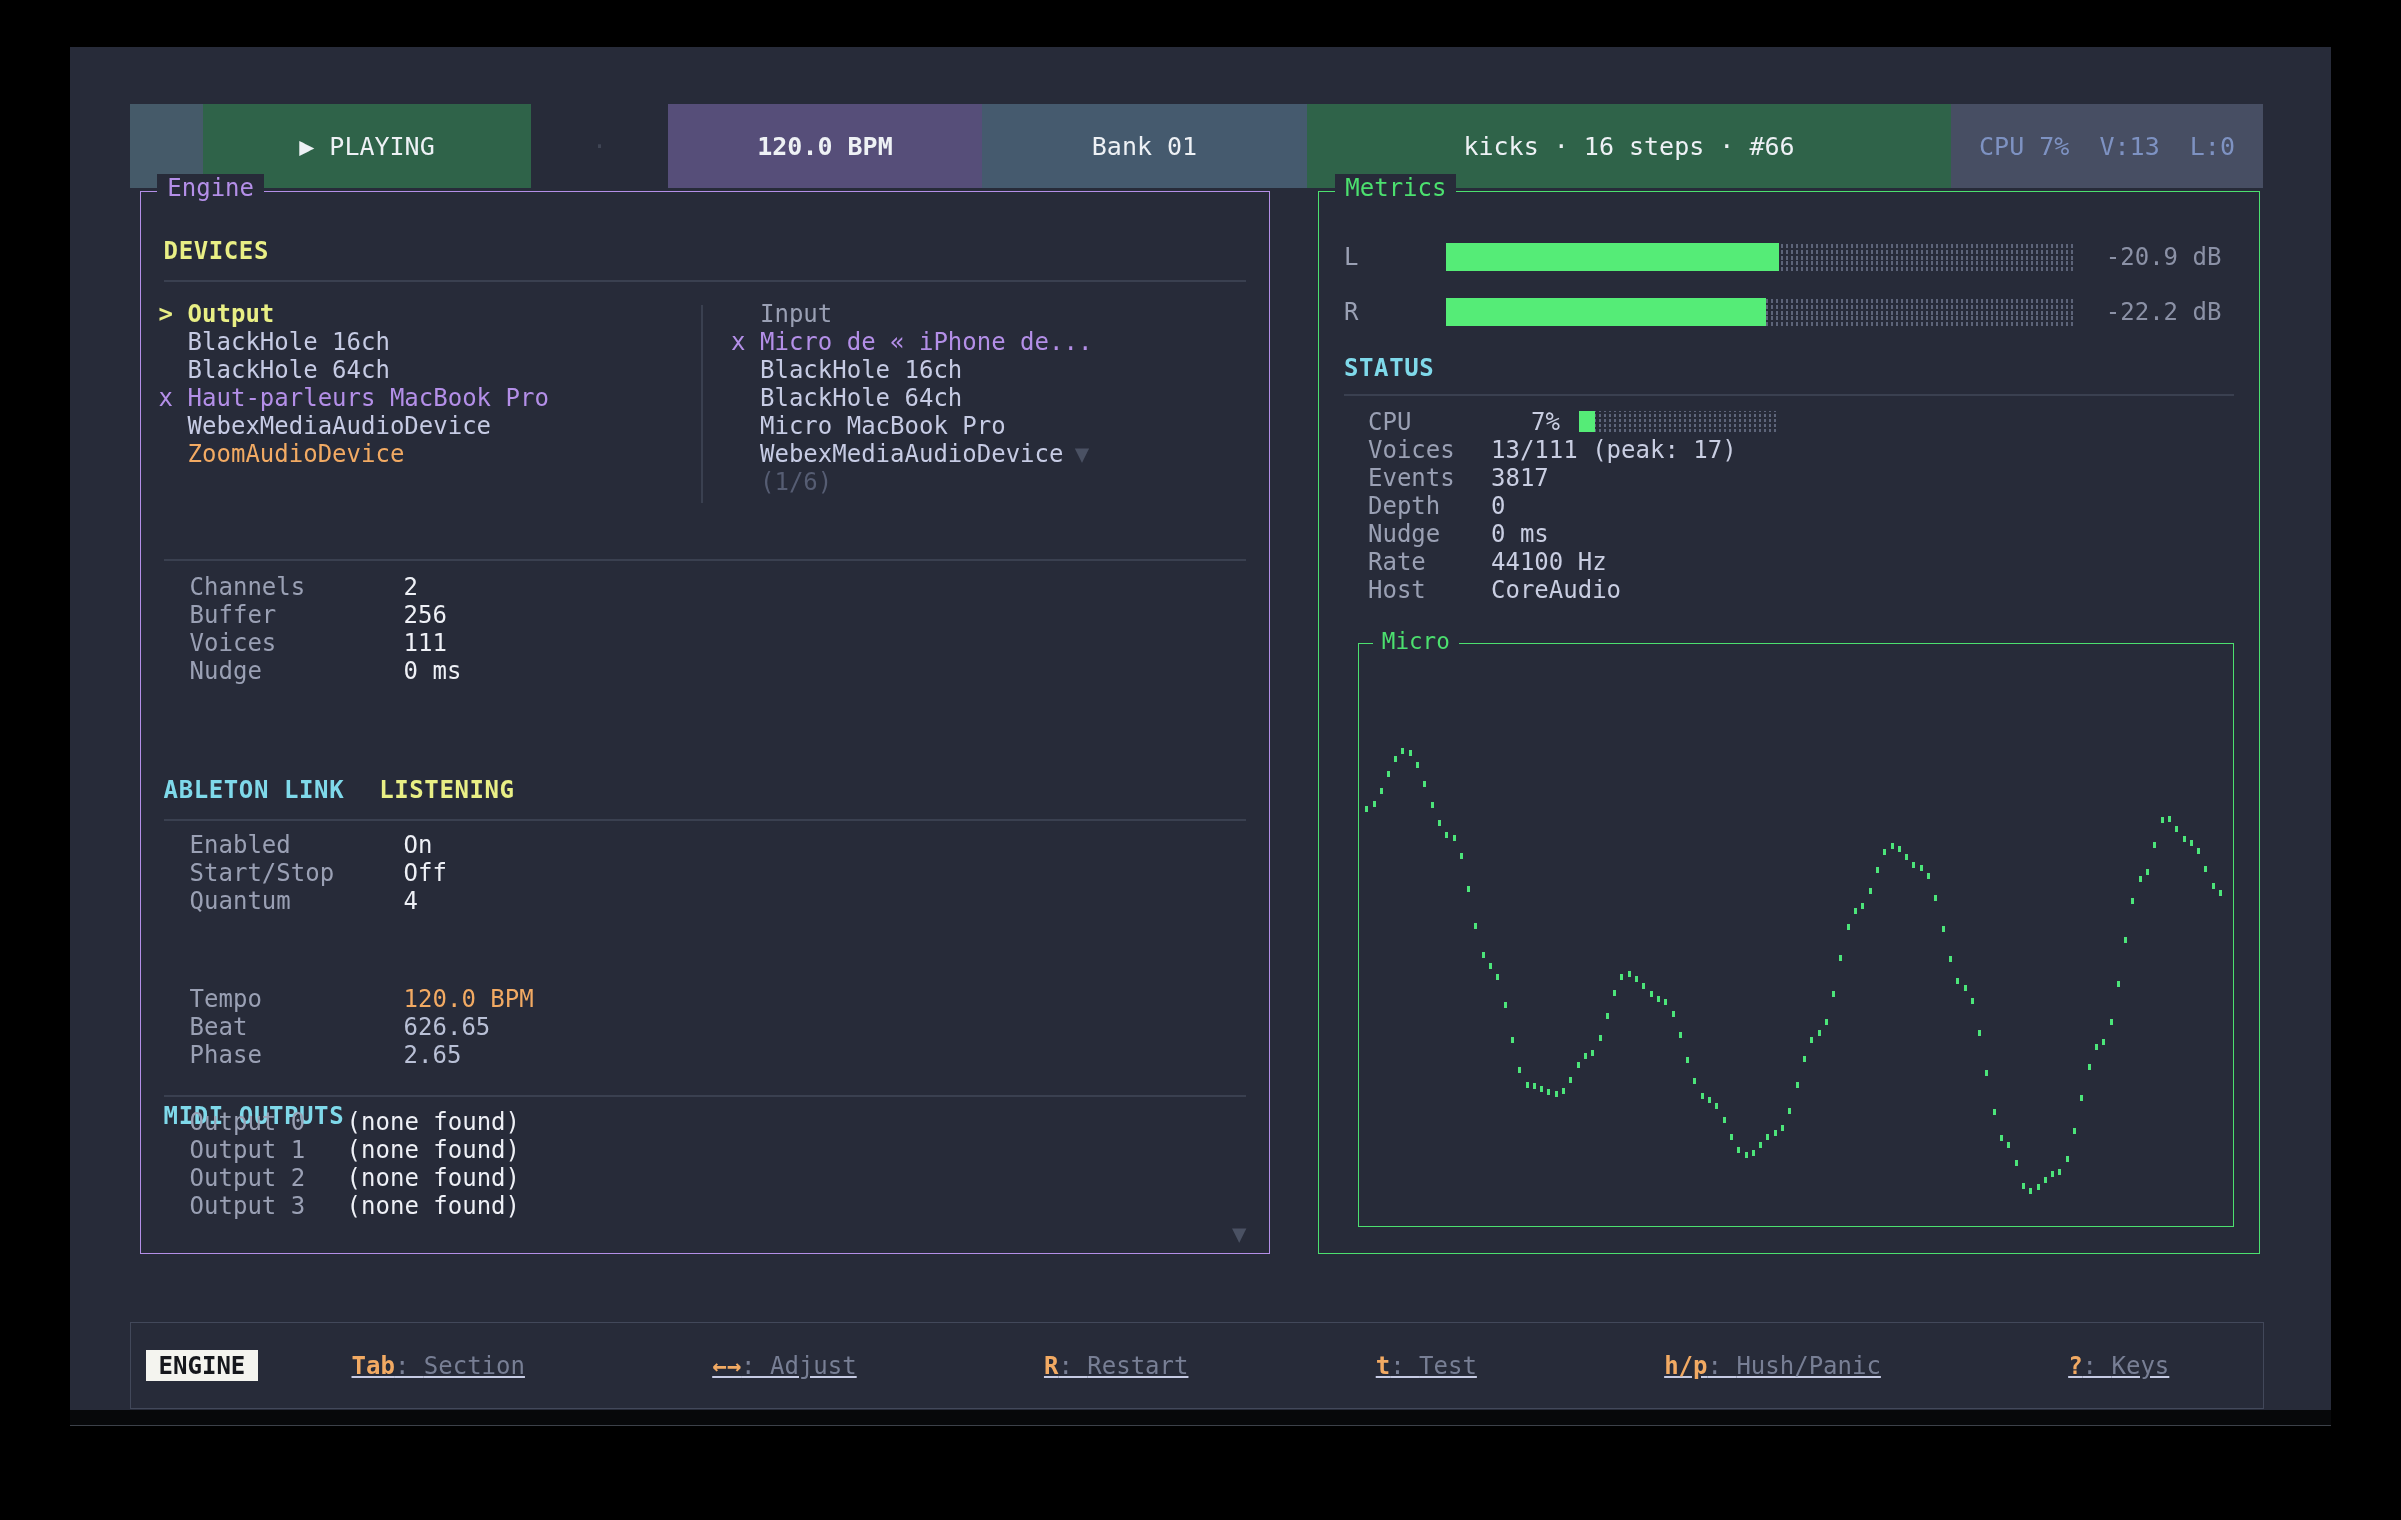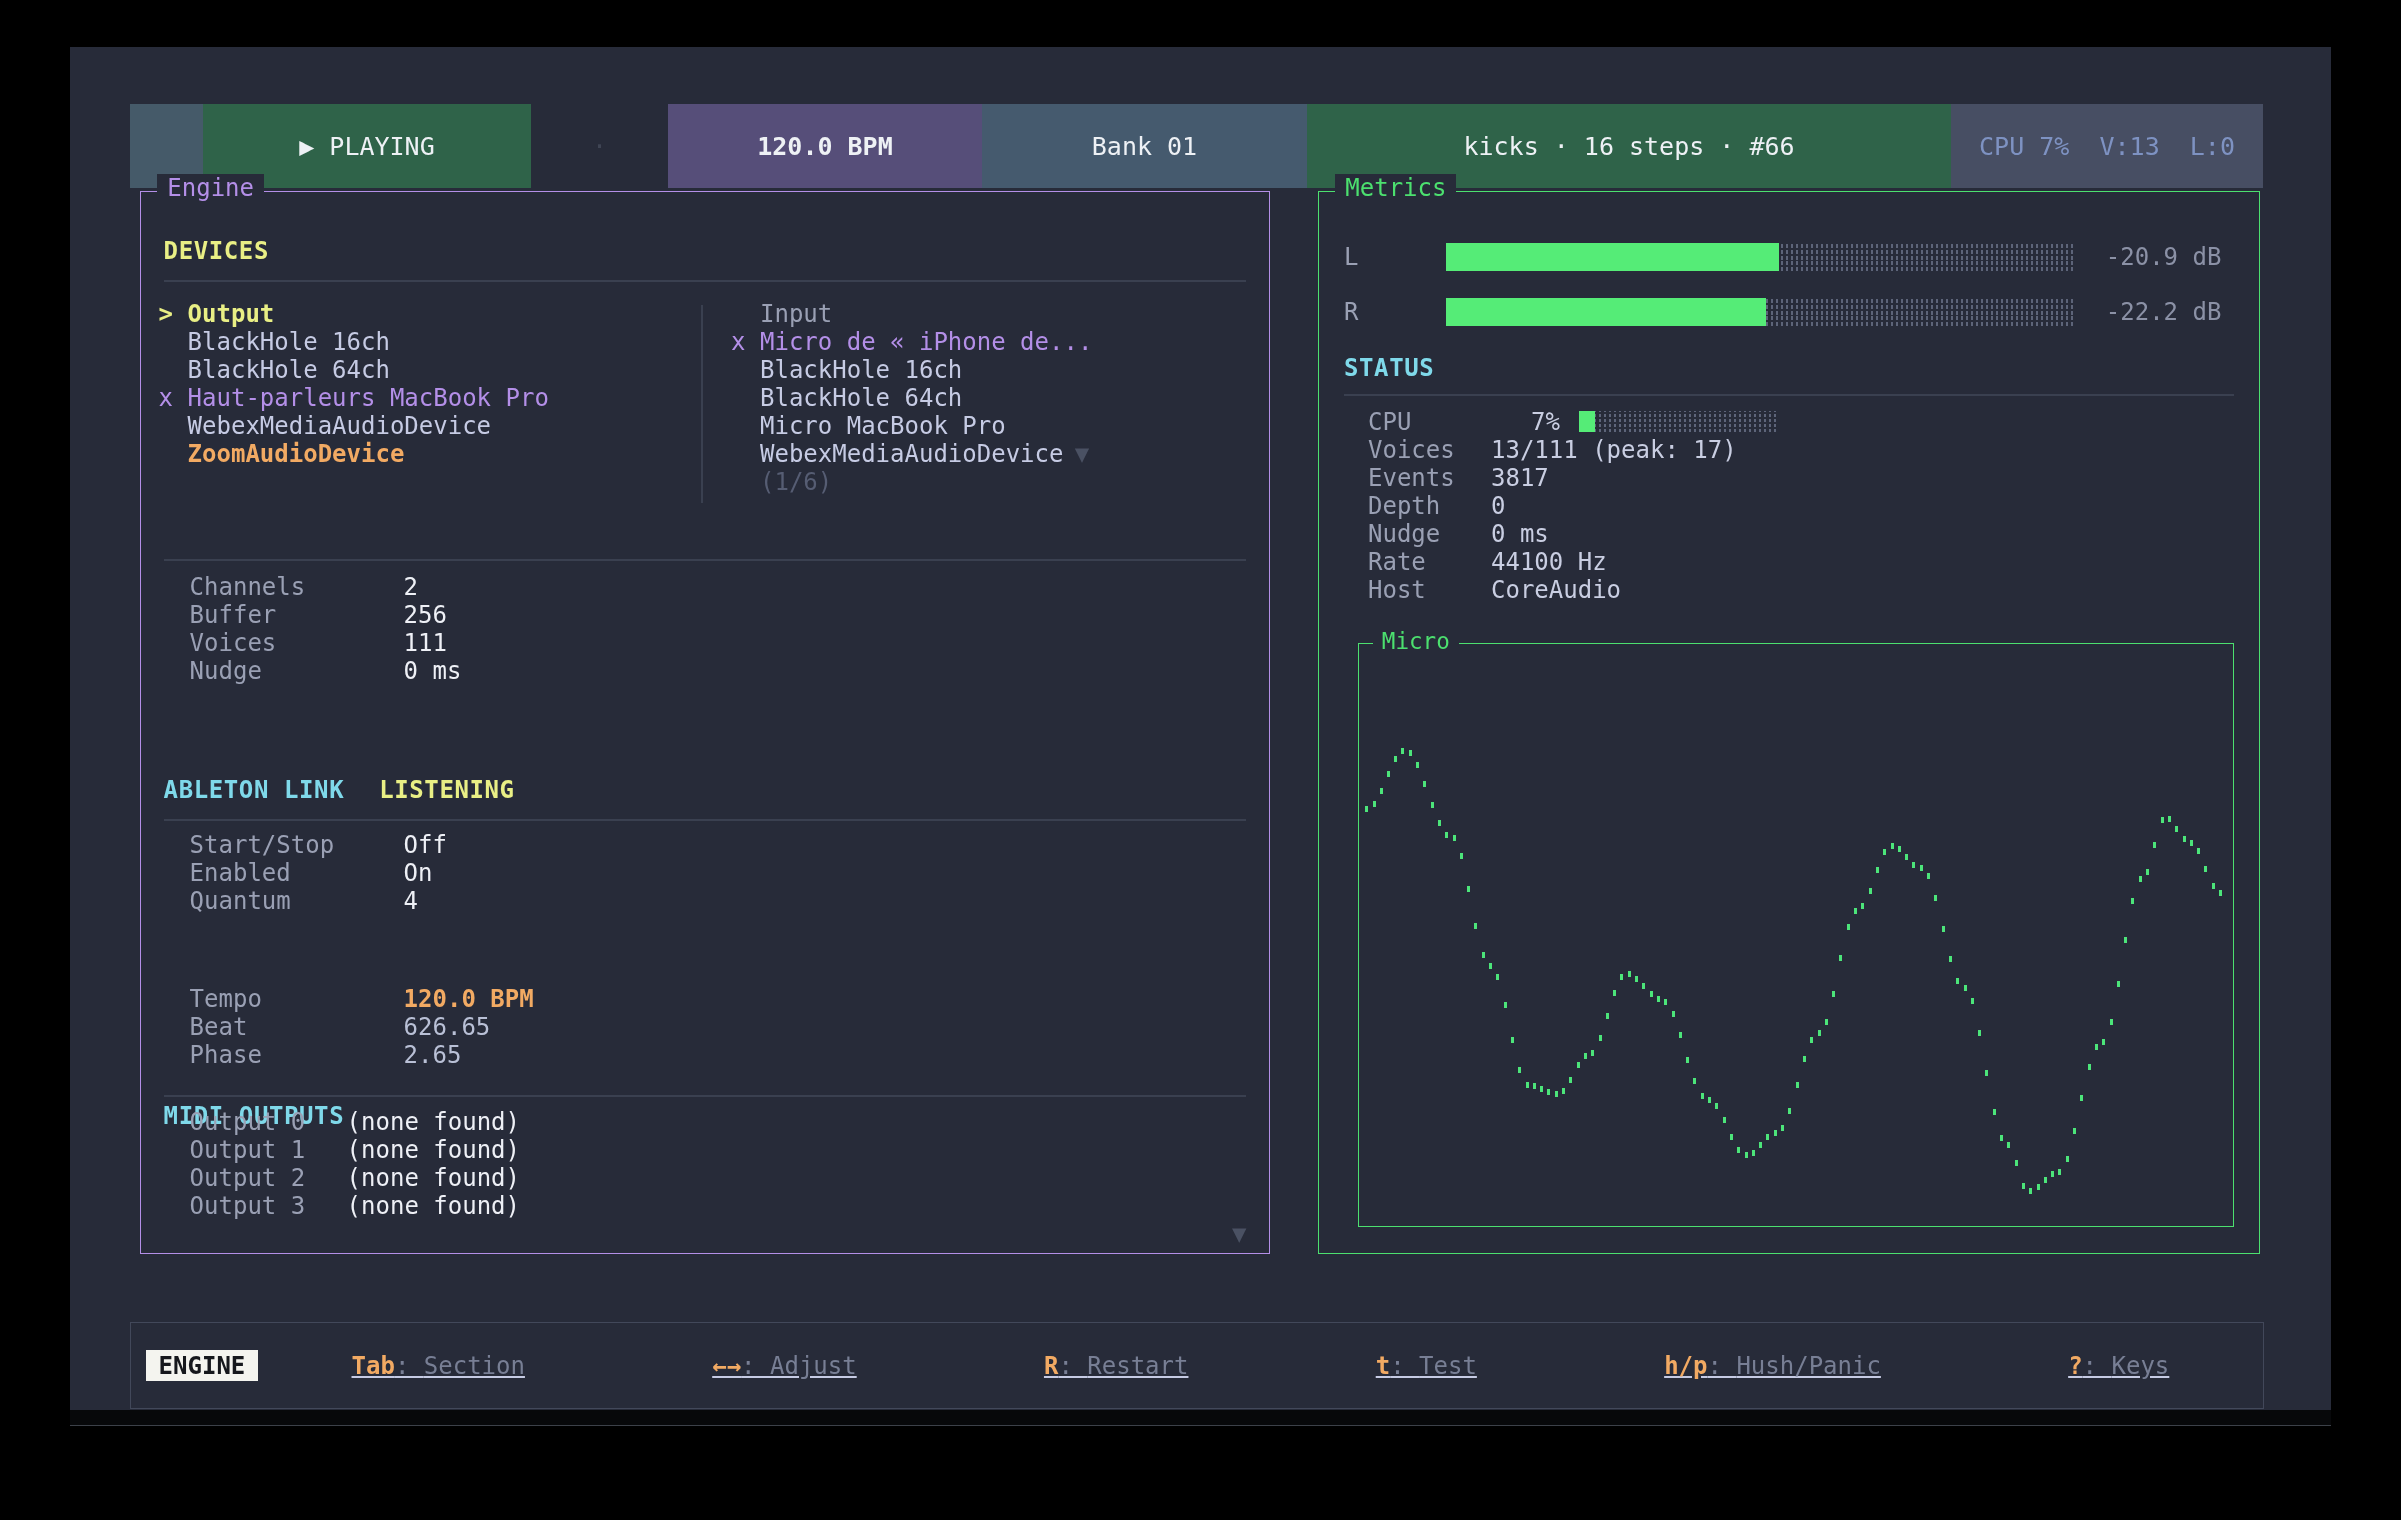--- a/index.html
+++ b/index.html
@@ -46,21 +46,21 @@
   .row { line-height:28px; height:28px; display:flex; white-space:pre; }
   
   .dev-col { position:absolute; top:108px; }
   .dev-col-output { left:17.6px; width:534px; }
   .dev-col-input  { left:590px; width:502px; }
   .dev-divider { position:absolute; left:560px; top:113px; height:198px; width:1.9px; background:#3a4050; }
   .pfx { width:29px; display:inline-block; }
   .c-lav    { color:#c6cbe4; }
   .c-purple { color:var(--accent-purple,#b48fe8); }
   .c-yellow { color:var(--accent-yellow,#e9ef85); font-weight:700; }
-  .c-orange { color:var(--accent-orange,#f2aa63); font-weight:700; }
+  .c-orange { color:var(--accent-orange,#f2aa63); font-weight:400; }
   .c-grey   { color:#9aa0b4; }
   .c-dim    { color:#565d73; }
   .sfx { color:#4a5163; margin-left:11.3px; }
   
   .kv { padding-left:26px; }
   .kv-label { width:214px; color:#9aa0b4; }
   .kv-label-midi { width:157px; color:#9aa0b4; }
   .kv-value { color:#eef0f6; }
   .kv-value-soft { color:#b9c0d6; }
   .more { position:absolute; right:22.6px; bottom:5px; color:#4a5163; }
@@ -152,22 +152,22 @@
       <div class="row kv"><span class="kv-label">Buffer</span><span class="kv-value">256</span></div>
       <div class="row kv"><span class="kv-label">Voices</span><span class="kv-value">111</span></div>
       <div class="row kv"><span class="kv-label">Nudge</span><span class="kv-value">0 ms</span></div>
     </div>
 
     <div class="abs" style="top:584px">
       <span class="sect-head h-cyan">ABLETON LINK</span><span class="sect-head h-yellow" style="margin-left:35px">LISTENING</span>
     </div>
     <div class="abs divider" style="top:627px"></div>
     <div class="abs" style="top:639px">
+      <div class="row kv"><span class="kv-label">Enabled</span><span class="kv-value">On</span></div>
       <div class="row kv"><span class="kv-label">Start/Stop</span><span class="kv-value">Off</span></div>
-      <div class="row kv"><span class="kv-label">Enabled</span><span class="kv-value">On</span></div>
       <div class="row kv"><span class="kv-label">Quantum</span><span class="kv-value">4</span></div>
     </div>
     <div class="abs" style="top:793px">
       <div class="row kv"><span class="kv-label">Tempo</span><span class="c-orange">120.0 BPM</span></div>
       <div class="row kv"><span class="kv-label">Beat</span><span class="kv-value-soft">626.65</span></div>
       <div class="row kv"><span class="kv-label">Phase</span><span class="kv-value-soft">2.65</span></div>
     </div>
 
     <div class="abs sect-head h-cyan" style="top:910px">MIDI OUTPUTS</div>
     <div class="abs divider" style="top:903px"></div>

